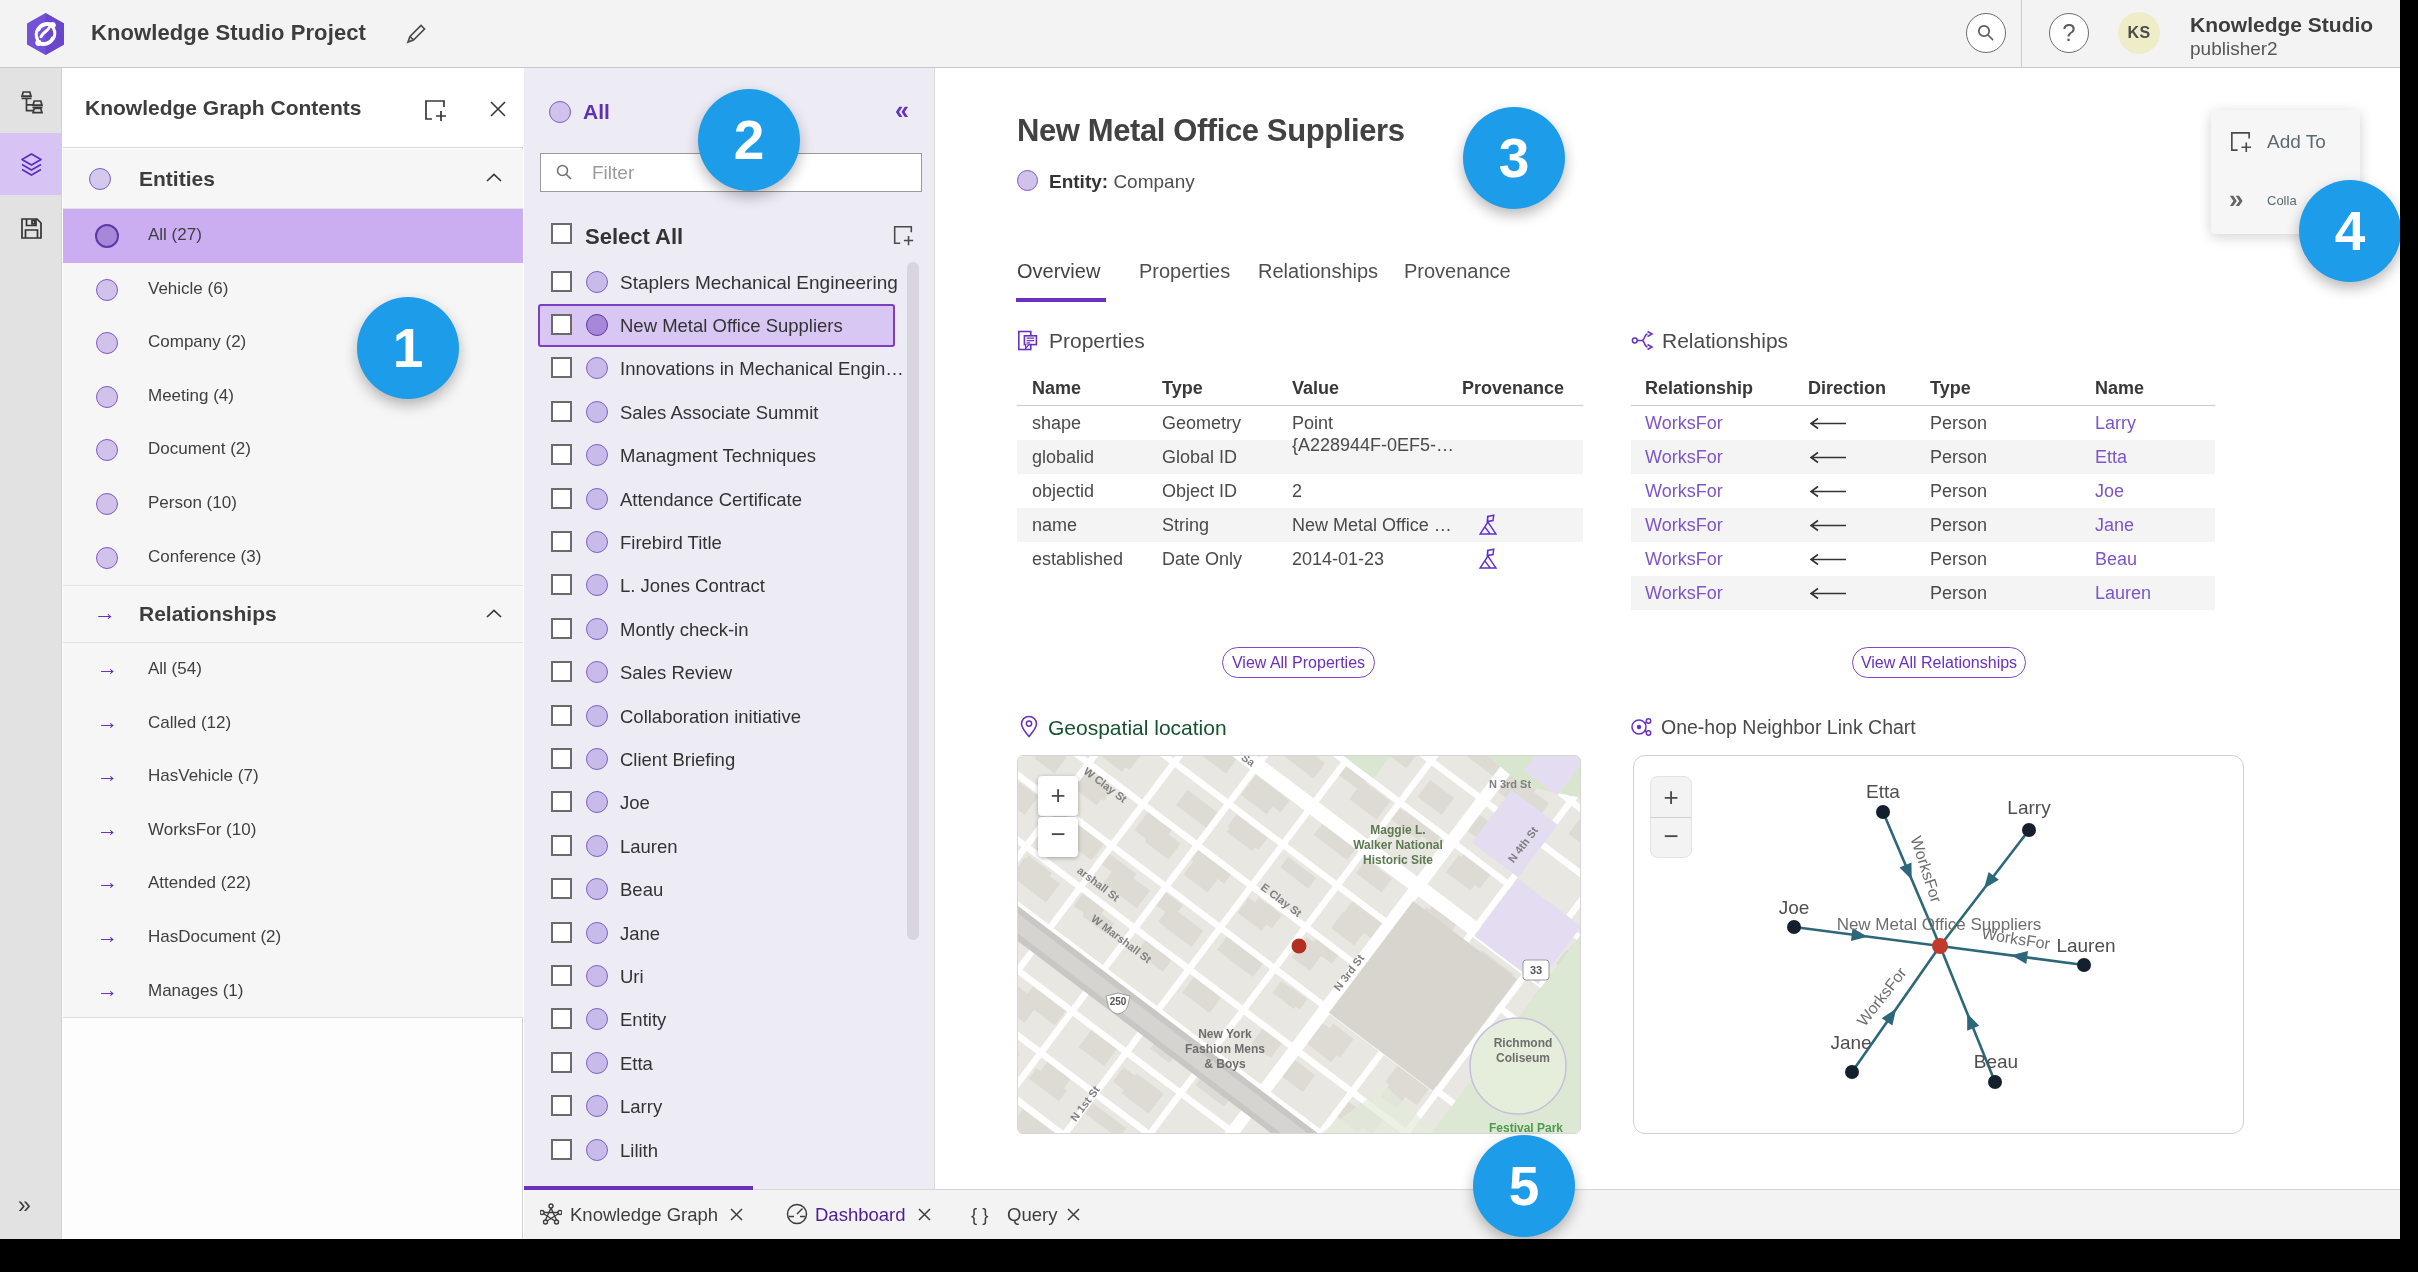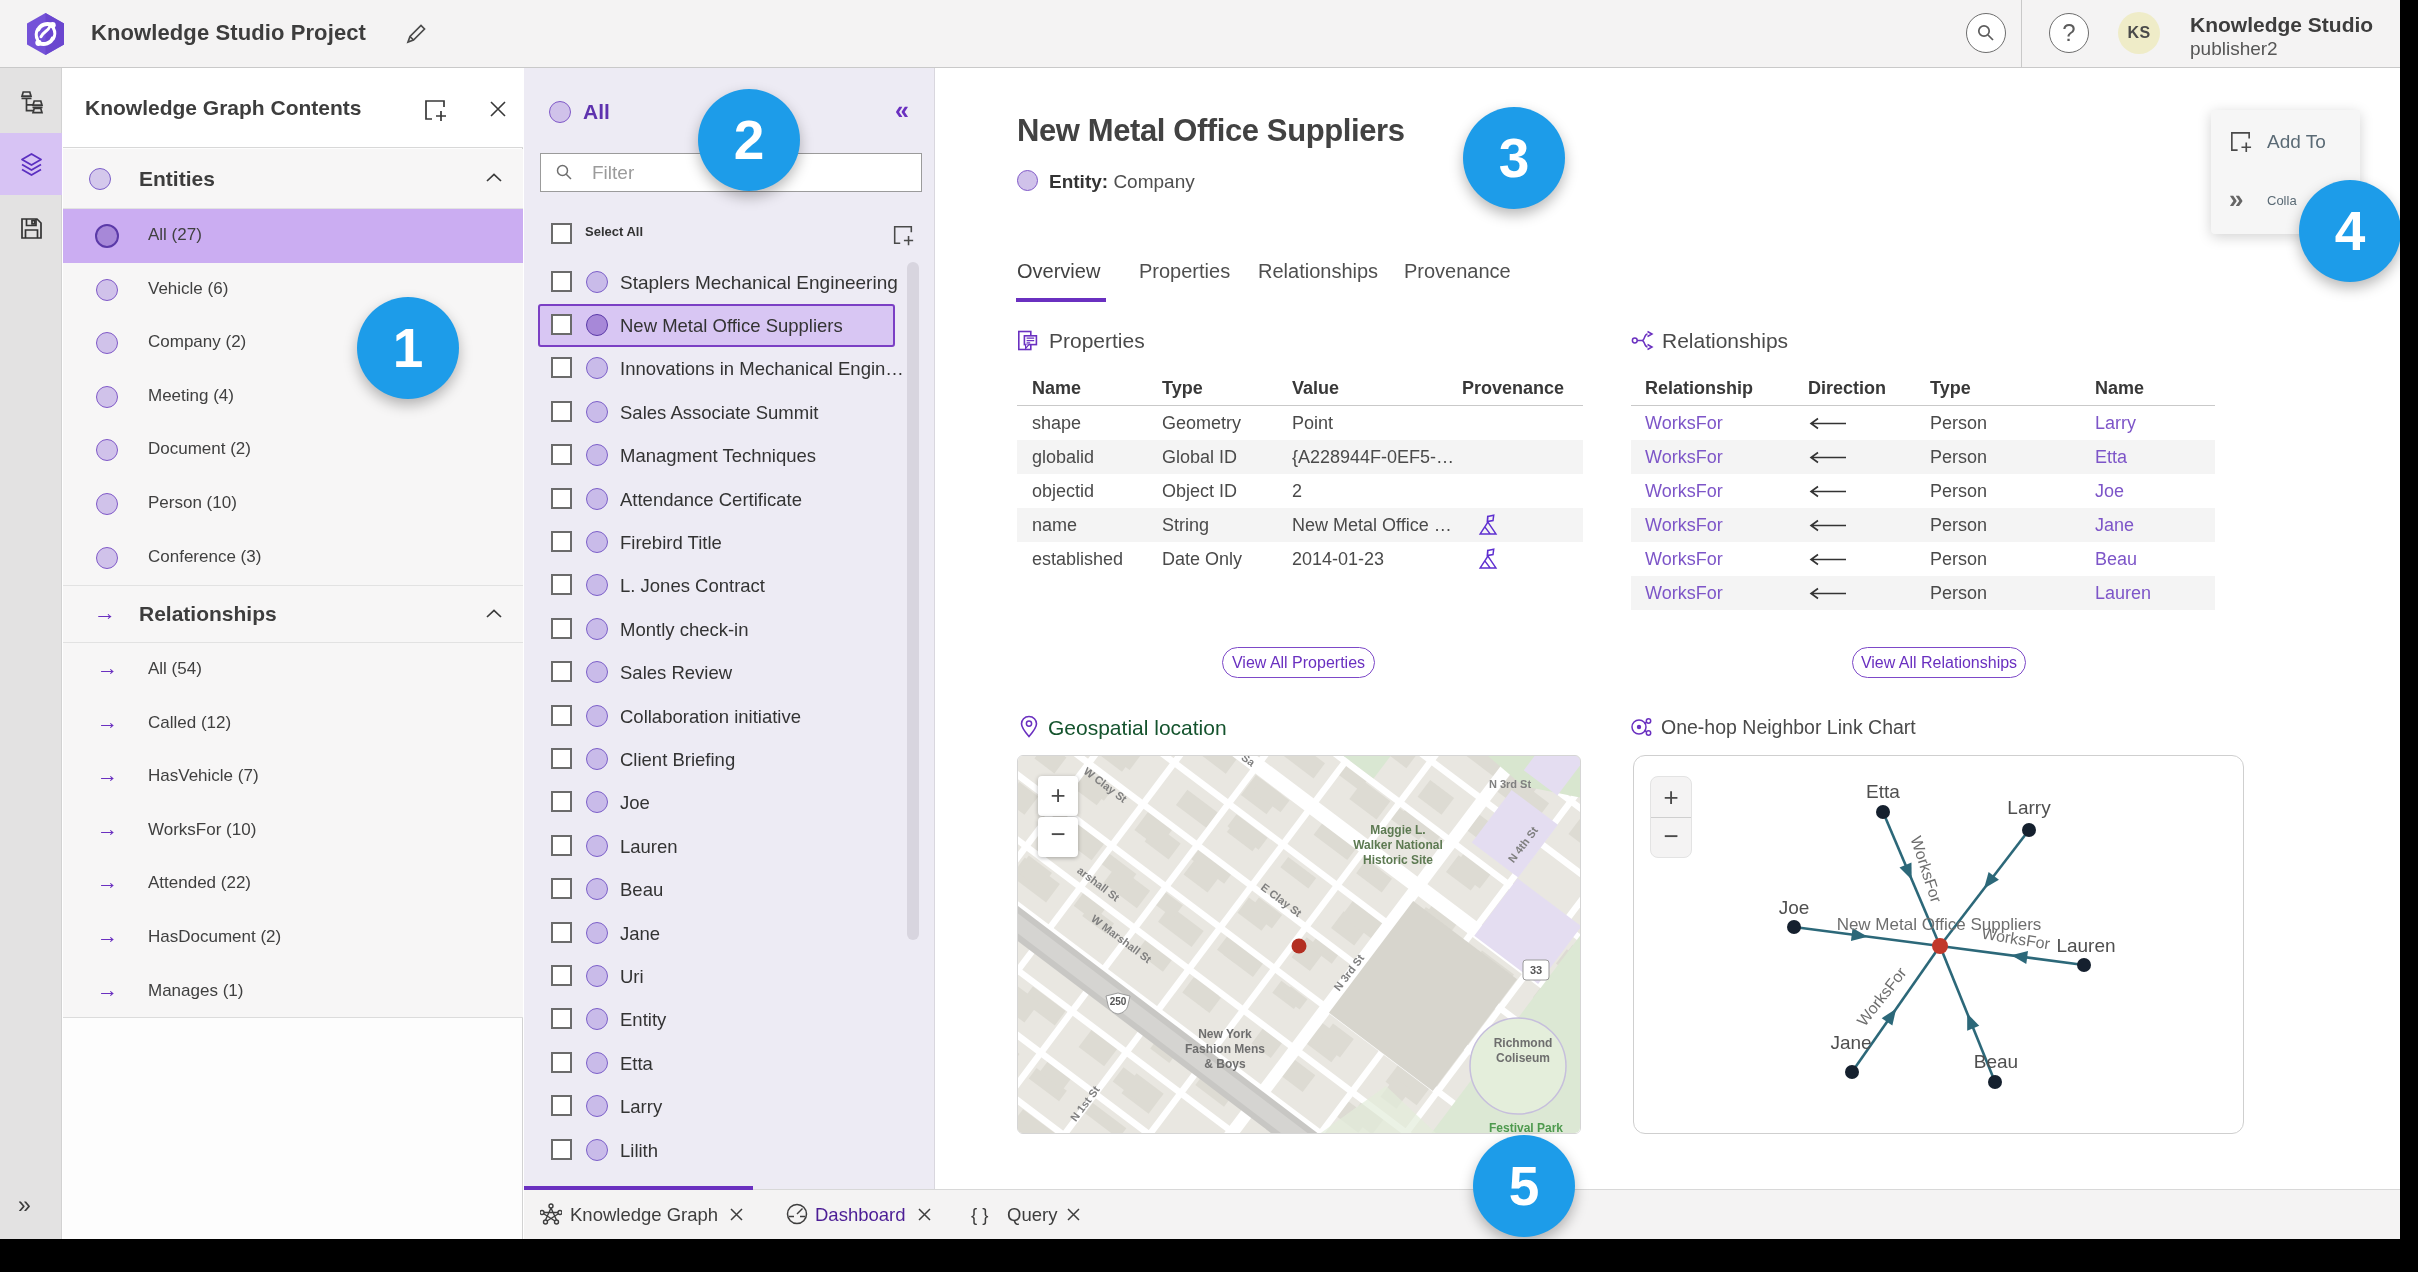--- a/index.html
+++ b/index.html
@@ -130,21 +130,21 @@
 <div class="abs ent-circle" style="left:549px;top:101px;width:22px;height:22px"></div>
 <div class="abs" style="left:583px;top:100px;font-size:21px;font-weight:700;color:#5e32ae">All</div>
 <div class="abs" style="left:895px;top:96px;font-size:25px;color:#6a30c0;font-weight:600">«</div>
 <div class="abs" style="left:540px;top:153px;width:382px;height:39px;background:#fff;border:1px solid #9b9b9b"></div>
 <svg class="abs" style="left:555px;top:163px" width="19" height="19" viewBox="0 0 19 19">
  <circle cx="7.5" cy="7.5" r="5" fill="none" stroke="#6e6e6e" stroke-width="1.5"></circle>
  <line x1="11.2" y1="11.2" x2="16" y2="16" stroke="#6e6e6e" stroke-width="1.5"></line>
 </svg>
 <div class="abs" style="left:592px;top:162px;font-size:19px;color:#9b9b9b">Filter</div>
 <div class="abs chk" style="left:551px;top:223px"></div>
-<div class="abs" style="left:585px;top:224px;font-size:13px;font-weight:600;color:#333">Select All</div>
+<div class="abs" style="left:585px;top:224px;font-size:22px;font-weight:600;color:#333">Select All</div>
 <svg class="abs" style="left:891px;top:223px" width="24" height="24" viewBox="0 0 26 26">
  <path d="M22 10 V4 H4 V22 H10 M14 19 H24 M19 14 V24" fill="none" stroke="#4a4a4a" stroke-width="1.7"></path>
 </svg>
 <div class="abs" style="left:907px;top:262px;width:12px;height:678px;border-radius:6px;background:#d8d5df"></div>
 
 <div class="abs chk" style="left:551px;top:271px"></div>
 <div class="abs" style="left:586px;top:271px;width:22px;height:22px;border-radius:50%;background:#c9bbe9;border:1.6px solid #7c5fc9"></div>
 <div class="abs" style="left:620px;top:272px;font-size:19px;color:#333">Staplers Mechanical Engineering</div>
 <div class="abs" style="left:538px;top:304px;width:357px;height:43px;background:#d8c6f3;border:2.5px solid #7b3fc4;border-radius:3px"></div>
 <div class="abs chk" style="left:551px;top:314px"></div>
@@ -232,21 +232,21 @@
 <div class="abs" style="left:145px;top:3px;font-weight:700;color:#383838">Type</div>
 <div class="abs" style="left:275px;top:3px;font-weight:700;color:#383838">Value</div>
 <div class="abs" style="left:445px;top:3px;font-weight:700;color:#383838">Provenance</div>
 <div class="abs" style="left:0;top:30px;width:566px;height:1px;background:#c9c9c9"></div>
 <div class="abs" style="left:15px;top:38px;color:#4a4a4a">shape</div>
 <div class="abs" style="left:145px;top:38px;color:#4a4a4a">Geometry</div>
 <div class="abs" style="left:275px;top:38px;color:#4a4a4a">Point</div>
 <div class="abs" style="left:0;top:65px;width:566px;height:34px;background:#f4f4f4"></div>
 <div class="abs" style="left:15px;top:72px;color:#4a4a4a">globalid</div>
 <div class="abs" style="left:145px;top:72px;color:#4a4a4a">Global ID</div>
-<div class="abs" style="left:275px;top:72px;color:#4a4a4a">{A228944F-0EF5-…</div>
+<div class="abs" style="left:275px;top:60px;color:#4a4a4a">{A228944F-0EF5-…</div>
 <div class="abs" style="left:15px;top:106px;color:#4a4a4a">objectid</div>
 <div class="abs" style="left:145px;top:106px;color:#4a4a4a">Object ID</div>
 <div class="abs" style="left:275px;top:106px;color:#4a4a4a">2</div>
 <div class="abs" style="left:0;top:133px;width:566px;height:34px;background:#f4f4f4"></div>
 <div class="abs" style="left:15px;top:140px;color:#4a4a4a">name</div>
 <div class="abs" style="left:145px;top:140px;color:#4a4a4a">String</div>
 <div class="abs" style="left:275px;top:140px;color:#4a4a4a">New Metal Office …</div>
 <svg class="abs" style="left:461px;top:139px" width="22" height="22" viewBox="0 0 22 22">
  <g fill="none" stroke="#5e2fd0" stroke-width="1.5">
  <path d="M9.3 8.6 L10 1.9 M9.7 2.5 L15.7 1.3 L15 6.5 L9.3 7.5 Z"></path>

